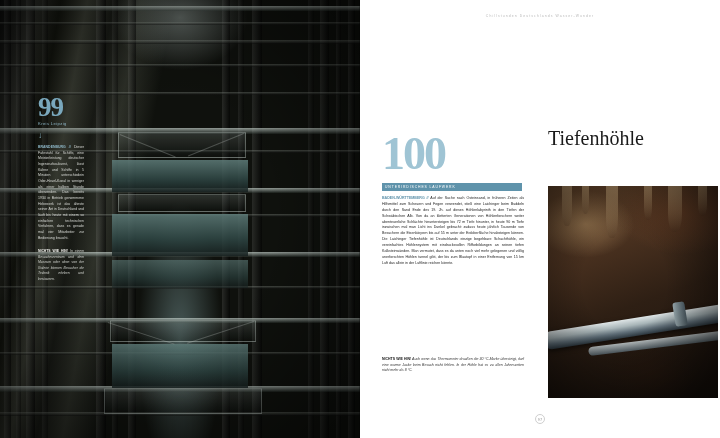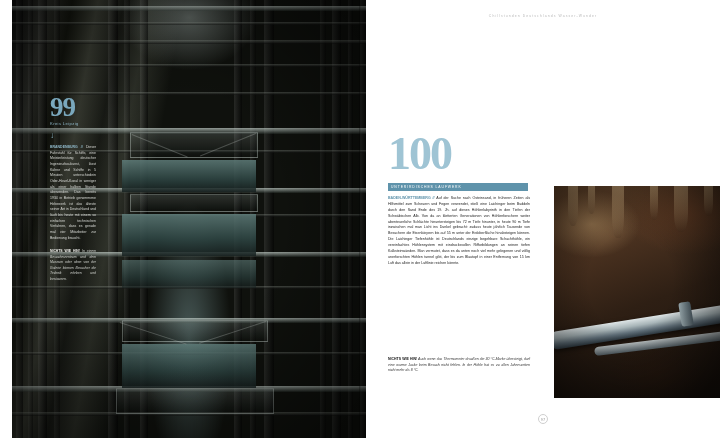--- a/index.html
+++ b/index.html
@@ -6,21 +6,20 @@
   html, body {
     width: 720px; height: 438px;
     background: #ffffff;
     font-family: "Liberation Sans", sans-serif;
     overflow: hidden;
   }
   .spread {
     position: relative;
     width: 720px; height: 438px;
     display: flex;
-    padding-left: 12px;
   }
 
   
   .page-left {
     position: relative;
     width: 360px; height: 438px;
     overflow: hidden;
     background: #1b1d1c;
   }
   .photo-left {
@@ -328,20 +327,21 @@
 
   <div class="gutter"></div>
 
   <div class="page-right">
     <div class="running-head">Chillstunden Deutschlands Wasser-Wunder</div>
 
     <div class="num-right">100</div>
     <div class="kicker-right">UNTERIRDISCHES LAUFWERK</div>
 
     <div class="headline-right">
+      <div>Tiefenhöhle</div>
     </div>
 
     <div class="body-right"><b class="lead">BADEN-WÜRTTEMBERG //</b> <span>Auf der Suche nach Osteinsand, in früheren Zeiten als Hilfsmittel zum Scheuern und Fegen verwendet, stieß eine Laichinger beim Buddeln durch den Sand Ende des 19. Jh. auf dieses Höhlenlabyrinth in den Tiefen der Schwäbischen Alb. Von da an kletterten Generationen von Höhlenforschern weiter abenteuerliche Schlächte hinuntersteigen bis 72 m Tiefe hinunter, in heute 90 m Tiefe inzwischen mal man Licht ins Dunkel gebracht: zudass heute jährlich Tausende von Besuchern die Eisenkörpern bis auf 55 m unter der Erdoberfläche hinabsteigen können. Die Laichinger Tiefenhöhle ist Deutschlands einzige begehbare Schachthöhle, ein vereinfachtes Höhlensystem mit eindrucksvollen Rifforbildungen an seinen tiefen Kalksteinwänden. Man vermutet, dass es da unten noch viel mehr gelegenen und völlig unerforschten Höhlen tunnel gibt, der bis zum Blautopf in einer Entfernung von 15 km Luft das allein in der Luftlinie reichen könnte.</span></div>
 
     <div class="tip-right"><span class="tiplabel">NICHTS WIE HIN!</span> <span>Auch wenn das Thermometer draußen die 30 °C-Marke übersteigt, darf eine warme Jacke beim Besuch nicht fehlen. In der Höhle hat es zu allen Jahreszeiten nicht mehr als 8 °C.</span></div>
 
     <div class="photo-right">
       <div class="cave"></div>
       <div class="stal" style="left:14px;top:0;width:10px;height:40px;"></div>
       <div class="stal" style="left:34px;top:0;width:7px;height:28px;"></div>

